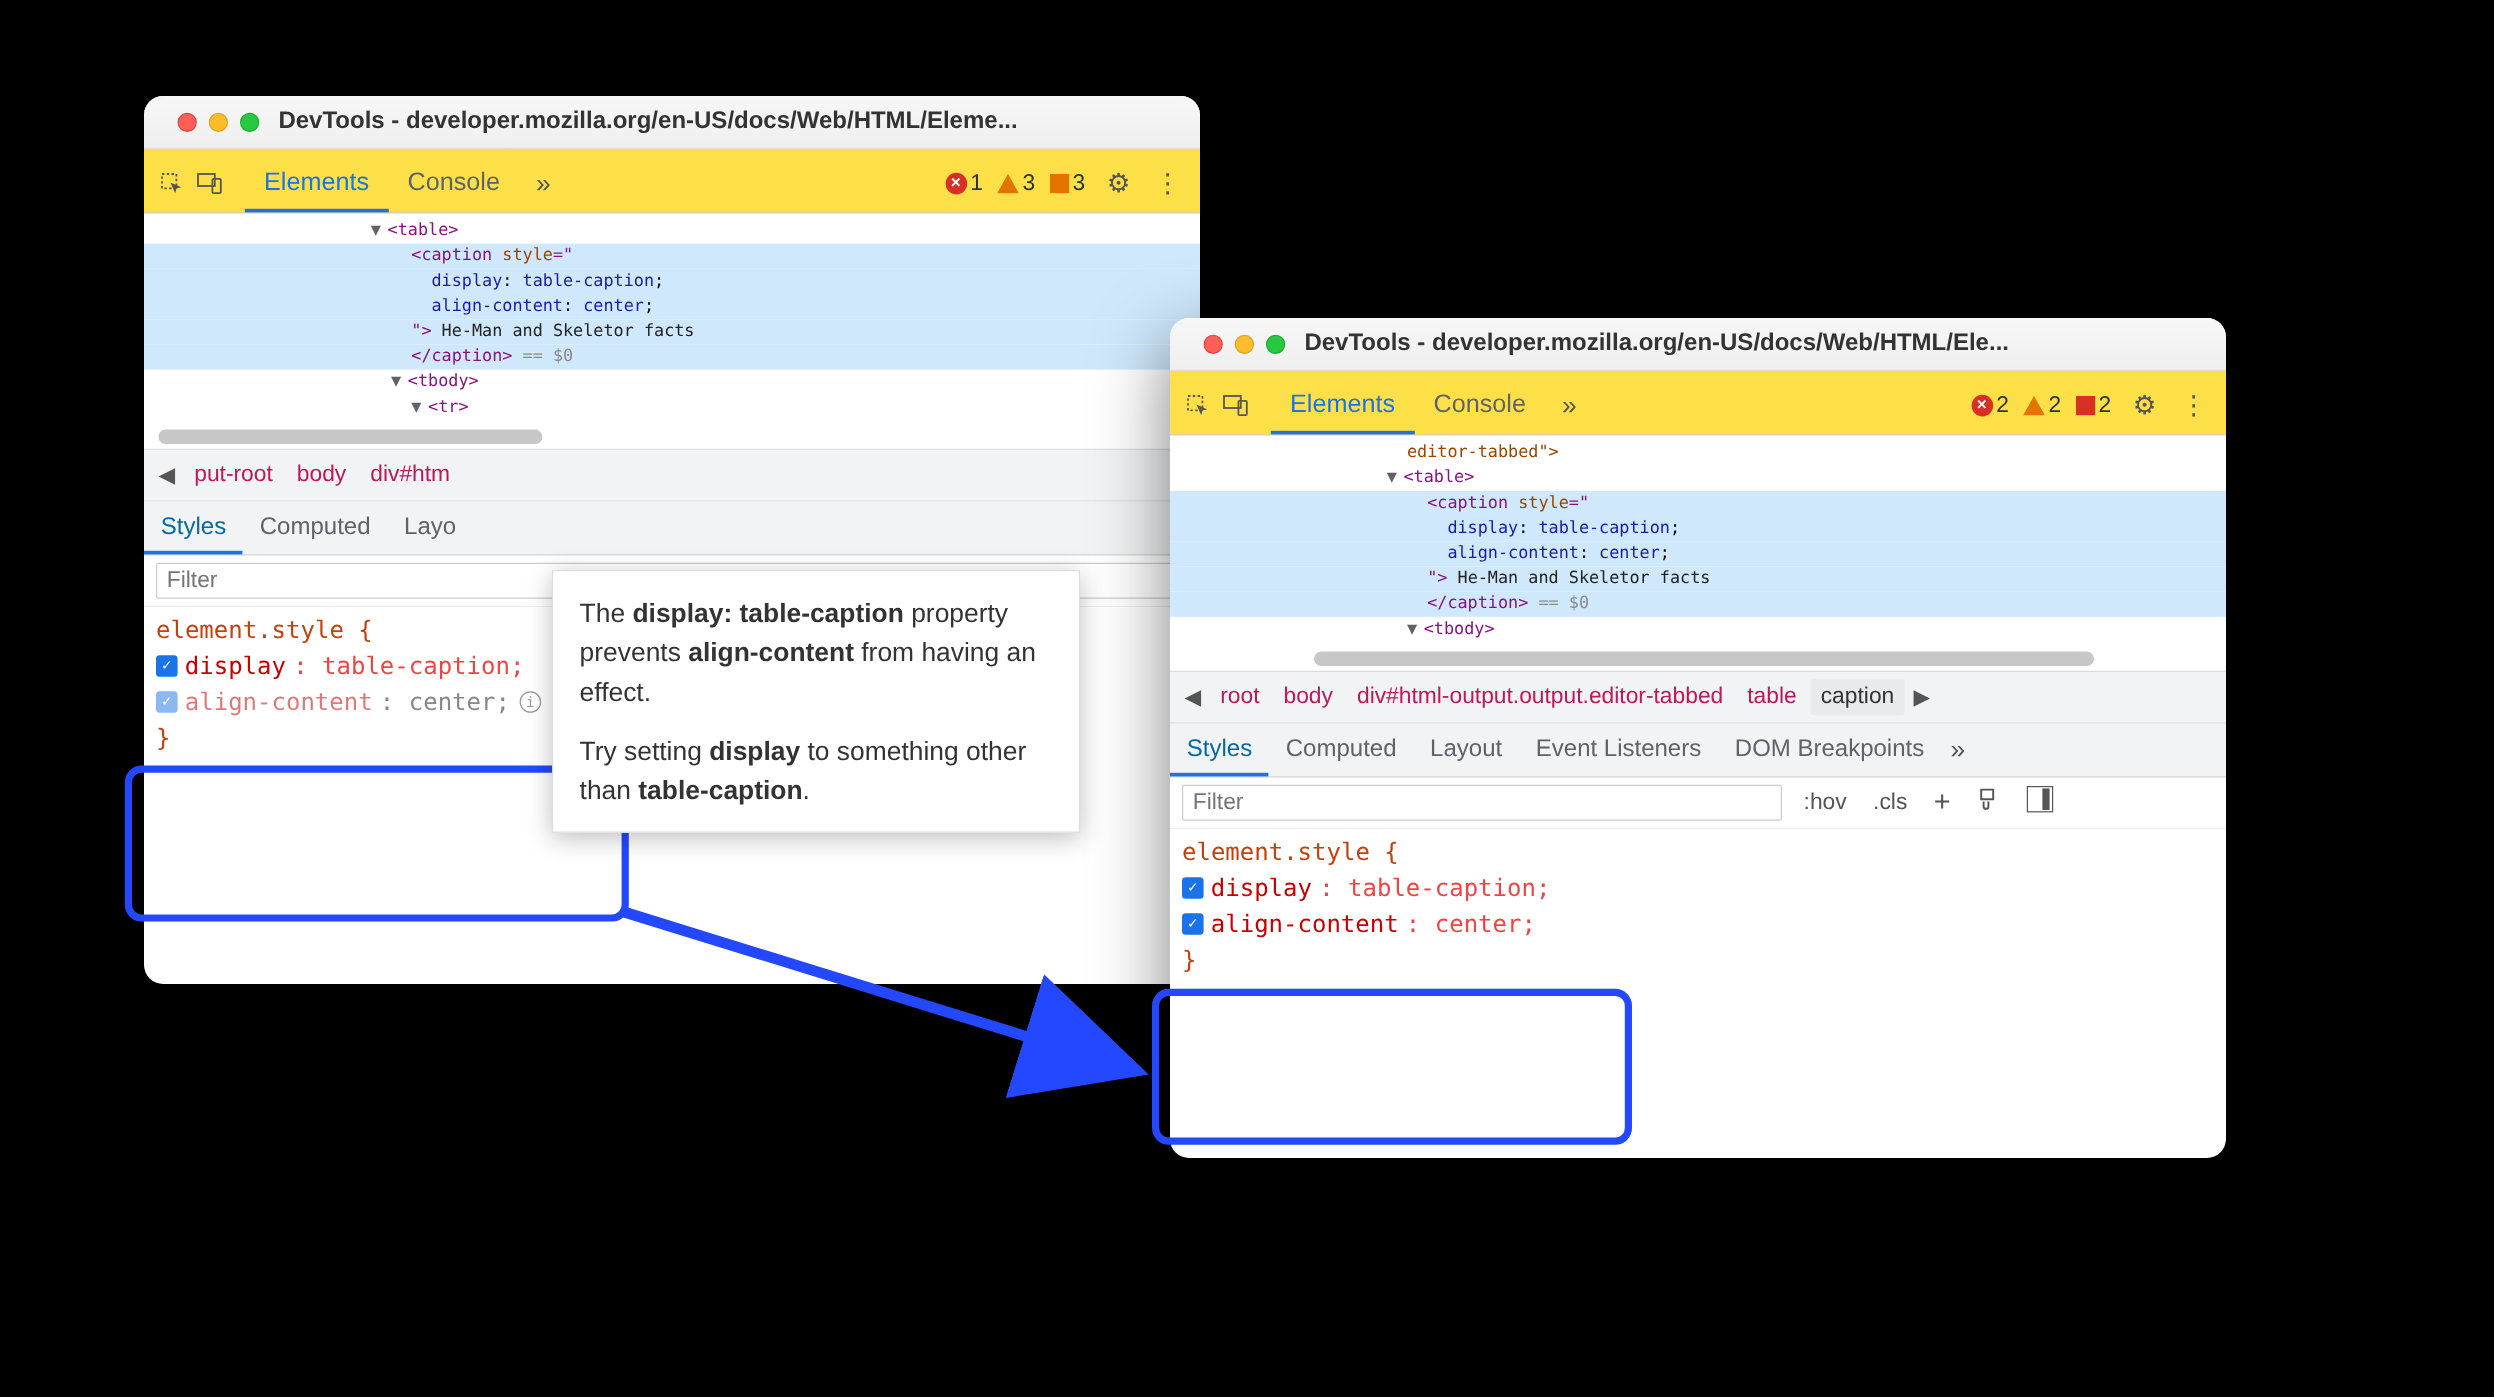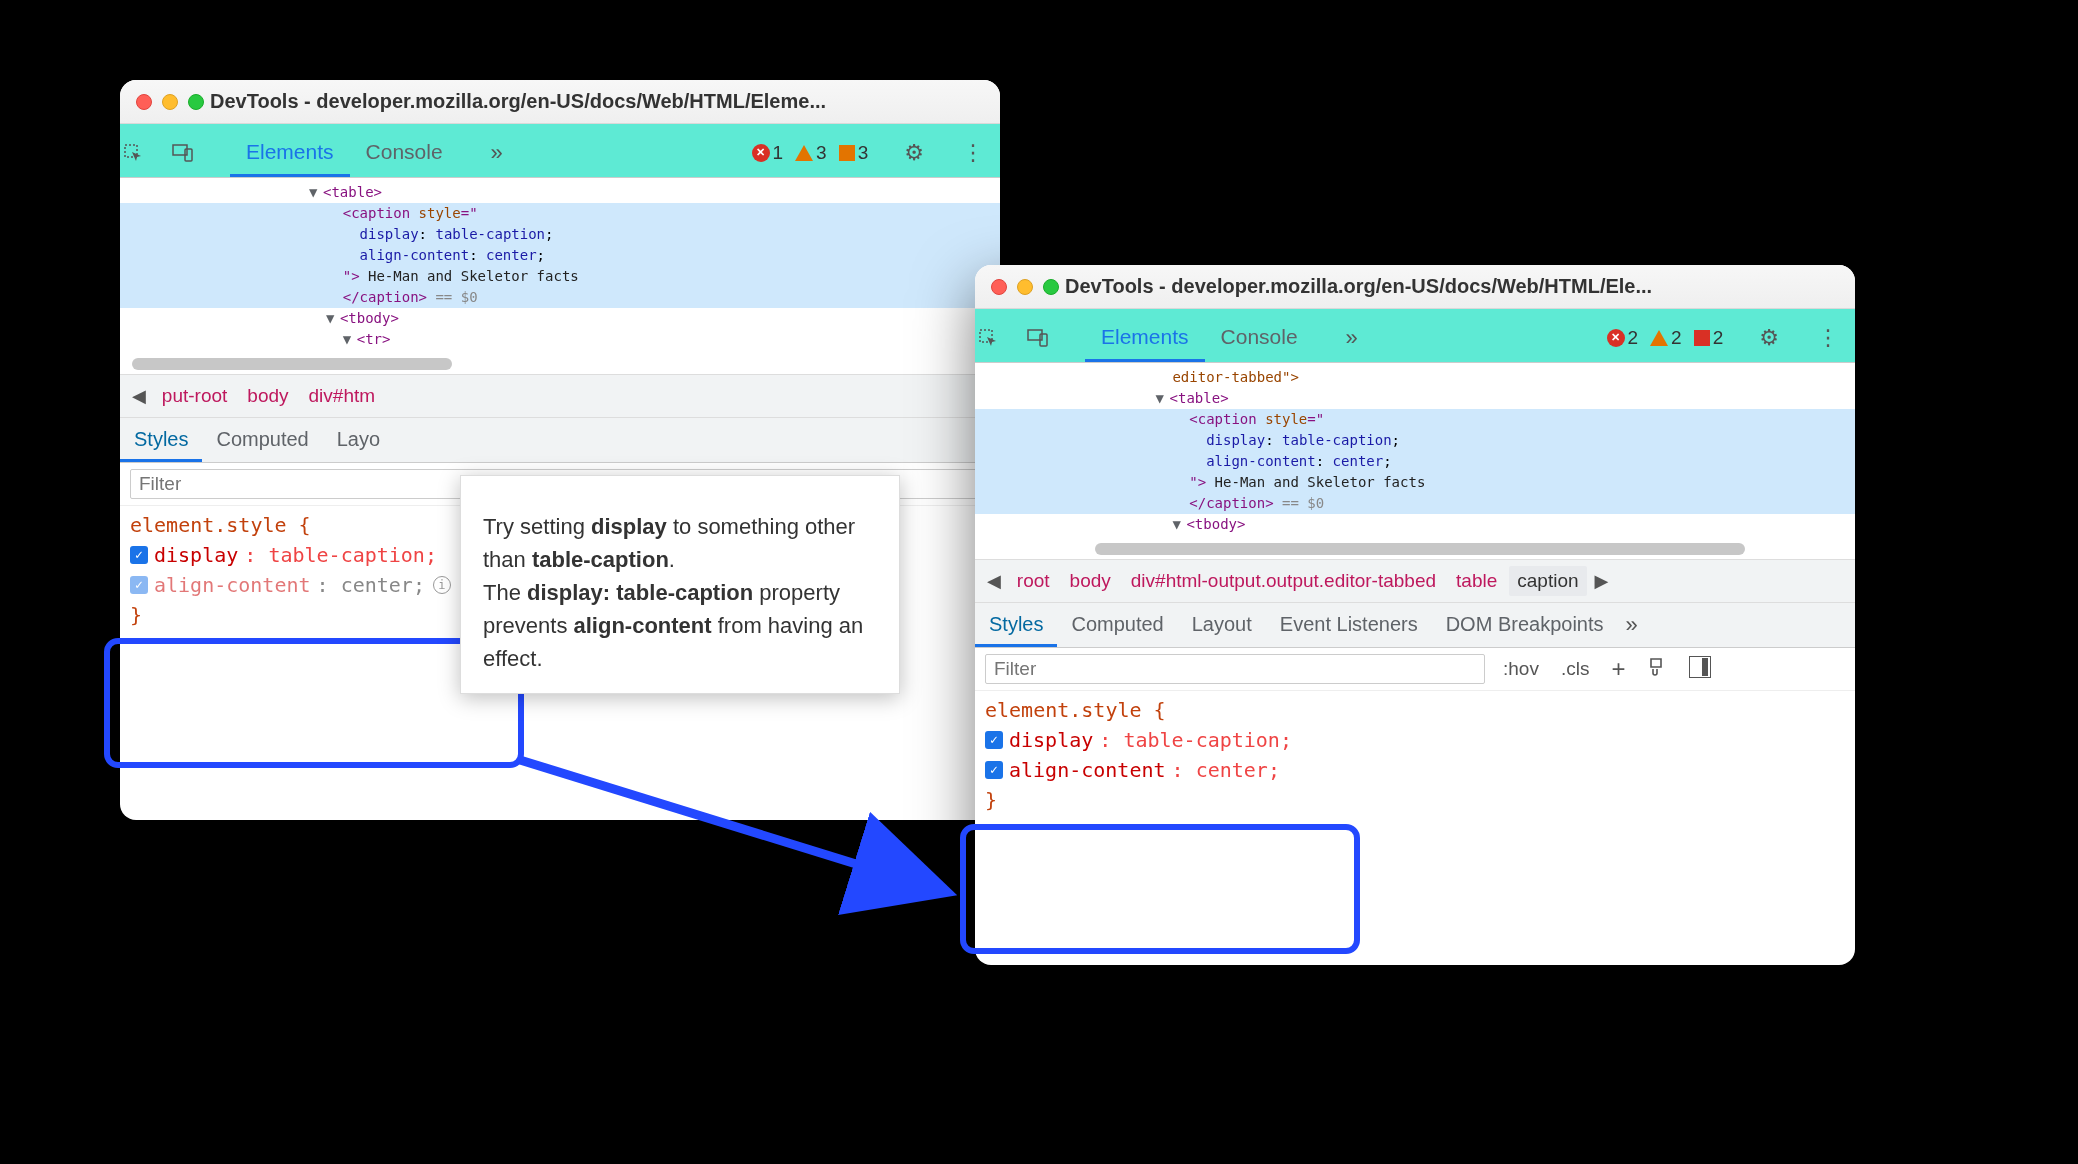--- a/index.html
+++ b/index.html
@@ -14,31 +14,32 @@
   .window {
     position: absolute;
     background: #fff;
     border-radius: 16px;
     box-shadow: 0 20px 60px rgba(0,0,0,0.5);
     overflow: hidden;
   }
   .titlebar {
     display: flex;
     align-items: center;
-    padding: 10px 16px;
+    padding: 10px 28px;
     background: linear-gradient(#f7f7f7,#efefef);
     border-bottom: 1px solid #d9d9d9;
+    gap: 10px;
   }
   .traffic { display:flex; gap:10px; }
   .dot { width:16px; height:16px; border-radius:50%; }
   .dot.red{background:#ff5f57;border:1px solid #e0443e;}
   .dot.yellow{background:#ffbd2e;border:1px solid #dea123;}
   .dot.green{background:#28c940;border:1px solid #1aad2b;}
   .title-text{font-size:20px; color:#333; font-weight:600; white-space:nowrap; overflow:hidden; text-overflow:ellipsis; flex:1; margin-left:6px;}
-  .toolbar{display:flex; align-items:center; padding:4px 10px 0 0; border-bottom:1px solid #ccc; background:#5eead4; min-height:48px; gap:24px;}
+  .toolbar{display:flex; align-items:center; padding:4px 10px 0 10px; border-bottom:1px solid #ccc; background:#fde047; min-height:48px; gap:6px;}
   .toolbar .icon{width:26px;height:26px; display:flex;align-items:center;justify-content:center; color:#555; font-size:18px;}
   .tabs{display:flex; gap:0; margin-left:10px;}
   .tab{padding:12px 16px 10px; font-size:21px; color:#5f6368; cursor:pointer; border-bottom:3px solid transparent;}
   .tab.active{color:#1a73e8; border-bottom-color:#1a73e8;}
   .expand{font-size:22px; color:#555; padding:0 8px;}
   .spacer{flex:1;}
   .status-group{display:flex; align-items:center; gap:4px; font-size:19px; color:#333;}
   .status-item{display:flex;align-items:center;gap:3px; padding:0 4px;}
   .circ-err{width:18px;height:18px;border-radius:50%;background:#d93025;display:flex;align-items:center;justify-content:center;}
   .circ-err::after{content:"✕";color:#fff;font-size:11px;font-weight:bold;}
@@ -188,22 +189,22 @@
       </div>
     <div class="rule-line">
         <span class="sel-txt">}</span>
       </div>
   </div>
 </div>
 
 <div class="highlight-box" style="left:104px; top:638px; width:420px; height:130px;"></div>
 
 <div class="tooltip" style="left:460px; top:475px;">
+  <p><span>The </span><b>display: table-caption</b><span> property prevents </span><b>align-content</b><span> from having an effect.</span></p>
   <p style="margin-top:16px;"><span>Try setting </span><b>display</b><span> to something other than </span><b>table-caption</b><span>.</span></p>
-  <p><span>The </span><b>display: table-caption</b><span> property prevents </span><b>align-content</b><span> from having an effect.</span></p>
 </div>
 
 <div class="window" style="left:975px; top:265px; width:880px; height:700px;">
   <div class="titlebar">
     <div class="traffic">
       <div class="dot red"></div>
       <div class="dot yellow"></div>
       <div class="dot green"></div>
     </div>
     <div class="title-text">DevTools - developer.mozilla.org/en-US/docs/Web/HTML/Ele...</div>

